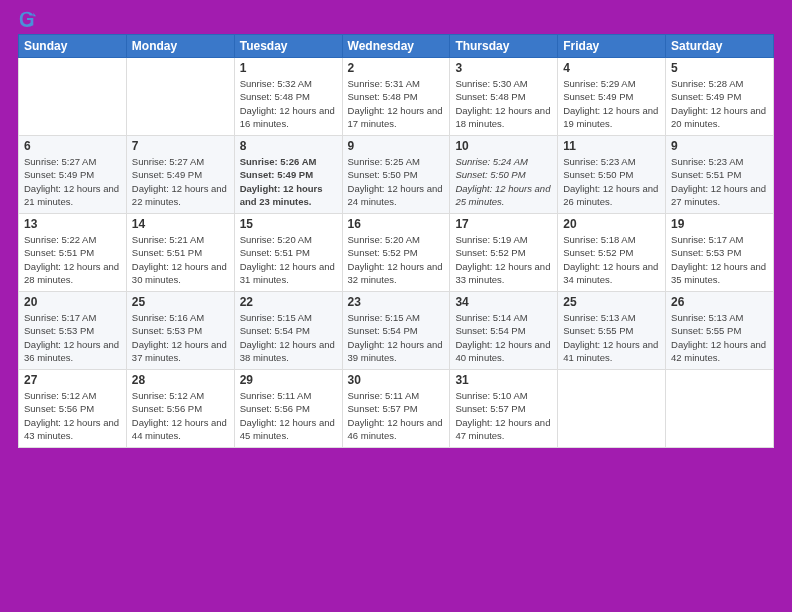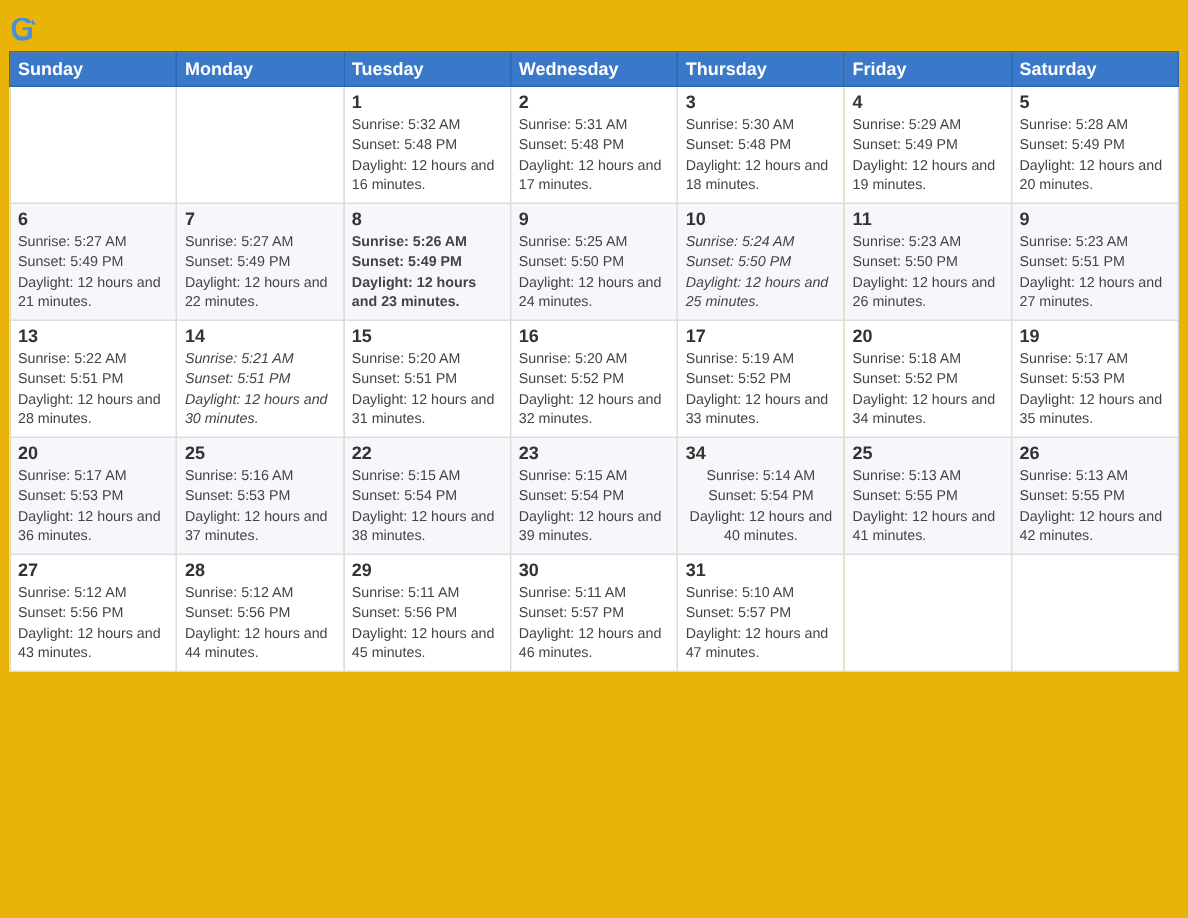--- a/index.html
+++ b/index.html
@@ -7,22 +7,22 @@
       font-family: Arial, sans-serif;
       background: #fff;
       width: 792px;
       height: 612px;
       overflow: hidden;
       font-size: 11px;
     }
     .page {
       width: 792px;
       height: 612px;
-      padding: 10px 6px;
-      background: #eab308;
+      padding: 10px 18px;
+      background: #a21caf;
     }
     .header {
       display: flex;
       justify-content: space-between;
       align-items: flex-start;
       margin-bottom: 6px;
     }
     .logo {
       display: flex;
       flex-direction: column;
@@ -218,21 +218,21 @@
         </tr>
         <tr>
           <td>
             <span class="day-num">13</span>
             <div class="day-info" style="white-space: pre-line;">Sunrise: 5:22 AM
 Sunset: 5:51 PM
 Daylight: 12 hours and 28 minutes.</div>
           </td>
           <td>
             <span class="day-num">14</span>
-            <div class="day-info" style="white-space: pre-line; font-style: italic;">Sunrise: 5:21 AM
+            <div class="day-info" style="white-space: pre-line;">Sunrise: 5:21 AM
 Sunset: 5:51 PM
 Daylight: 12 hours and 30 minutes.</div>
           </td>
           <td>
             <span class="day-num">15</span>
             <div class="day-info" style="white-space: pre-line;">Sunrise: 5:20 AM
 Sunset: 5:51 PM
 Daylight: 12 hours and 31 minutes.</div>
           </td>
           <td>
@@ -280,21 +280,21 @@
 Daylight: 12 hours and 38 minutes.</div>
           </td>
           <td>
             <span class="day-num">23</span>
             <div class="day-info" style="white-space: pre-line;">Sunrise: 5:15 AM
 Sunset: 5:54 PM
 Daylight: 12 hours and 39 minutes.</div>
           </td>
           <td>
             <span class="day-num">34</span>
-            <div class="day-info" style="white-space: pre-line; text-align: center;">Sunrise: 5:14 AM
+            <div class="day-info" style="white-space: pre-line;">Sunrise: 5:14 AM
 Sunset: 5:54 PM
 Daylight: 12 hours and 40 minutes.</div>
           </td>
           <td>
             <span class="day-num">25</span>
             <div class="day-info" style="white-space: pre-line;">Sunrise: 5:13 AM
 Sunset: 5:55 PM
 Daylight: 12 hours and 41 minutes.</div>
           </td>
           <td>

